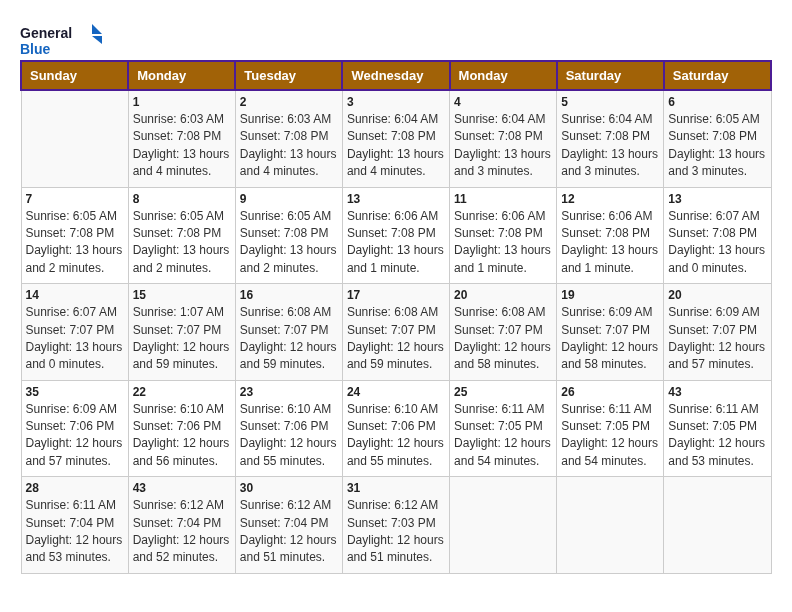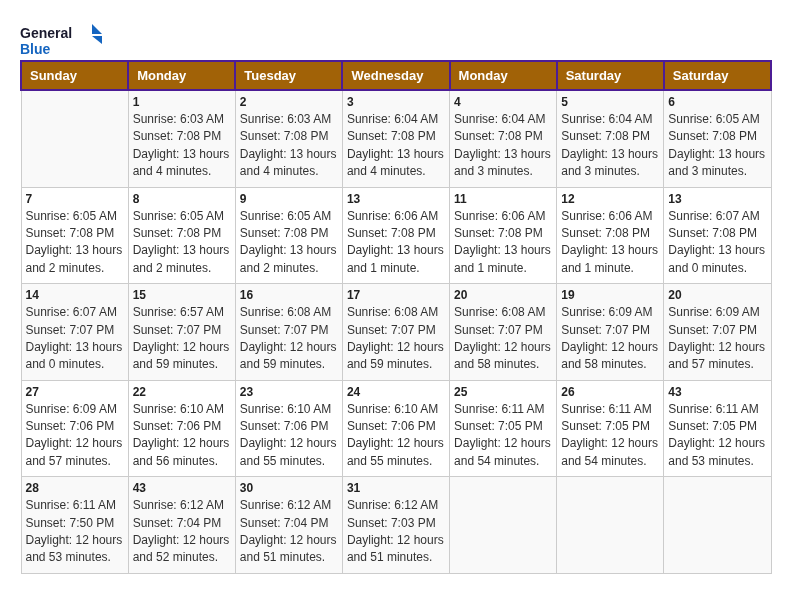--- a/index.html
+++ b/index.html
@@ -203,21 +203,21 @@
       <tr>
         <td>
           <span class="day-number">14</span>
           <div class="cell-content">Sunrise: 6:07 AM
 Sunset: 7:07 PM
 Daylight: 13 hours
 and 0 minutes.</div>
         </td>
         <td>
           <span class="day-number">15</span>
-          <div class="cell-content">Sunrise: 6:57 AM
+          <div class="cell-content">Sunrise: 1:07 AM
 Sunset: 7:07 PM
 Daylight: 12 hours
 and 59 minutes.</div>
         </td>
         <td>
           <span class="day-number">16</span>
           <div class="cell-content">Sunrise: 6:08 AM
 Sunset: 7:07 PM
 Daylight: 12 hours
 and 59 minutes.</div>
@@ -246,21 +246,21 @@
         <td>
           <span class="day-number">20</span>
           <div class="cell-content">Sunrise: 6:09 AM
 Sunset: 7:07 PM
 Daylight: 12 hours
 and 57 minutes.</div>
         </td>
       </tr>
       <tr>
         <td>
-          <span class="day-number">27</span>
+          <span class="day-number">35</span>
           <div class="cell-content">Sunrise: 6:09 AM
 Sunset: 7:06 PM
 Daylight: 12 hours
 and 57 minutes.</div>
         </td>
         <td>
           <span class="day-number">22</span>
           <div class="cell-content">Sunrise: 6:10 AM
 Sunset: 7:06 PM
 Daylight: 12 hours
@@ -299,21 +299,21 @@
           <div class="cell-content">Sunrise: 6:11 AM
 Sunset: 7:05 PM
 Daylight: 12 hours
 and 53 minutes.</div>
         </td>
       </tr>
       <tr>
         <td>
           <span class="day-number">28</span>
           <div class="cell-content">Sunrise: 6:11 AM
-Sunset: 7:50 PM
+Sunset: 7:04 PM
 Daylight: 12 hours
 and 53 minutes.</div>
         </td>
         <td>
           <span class="day-number">43</span>
           <div class="cell-content">Sunrise: 6:12 AM
 Sunset: 7:04 PM
 Daylight: 12 hours
 and 52 minutes.</div>
         </td>

